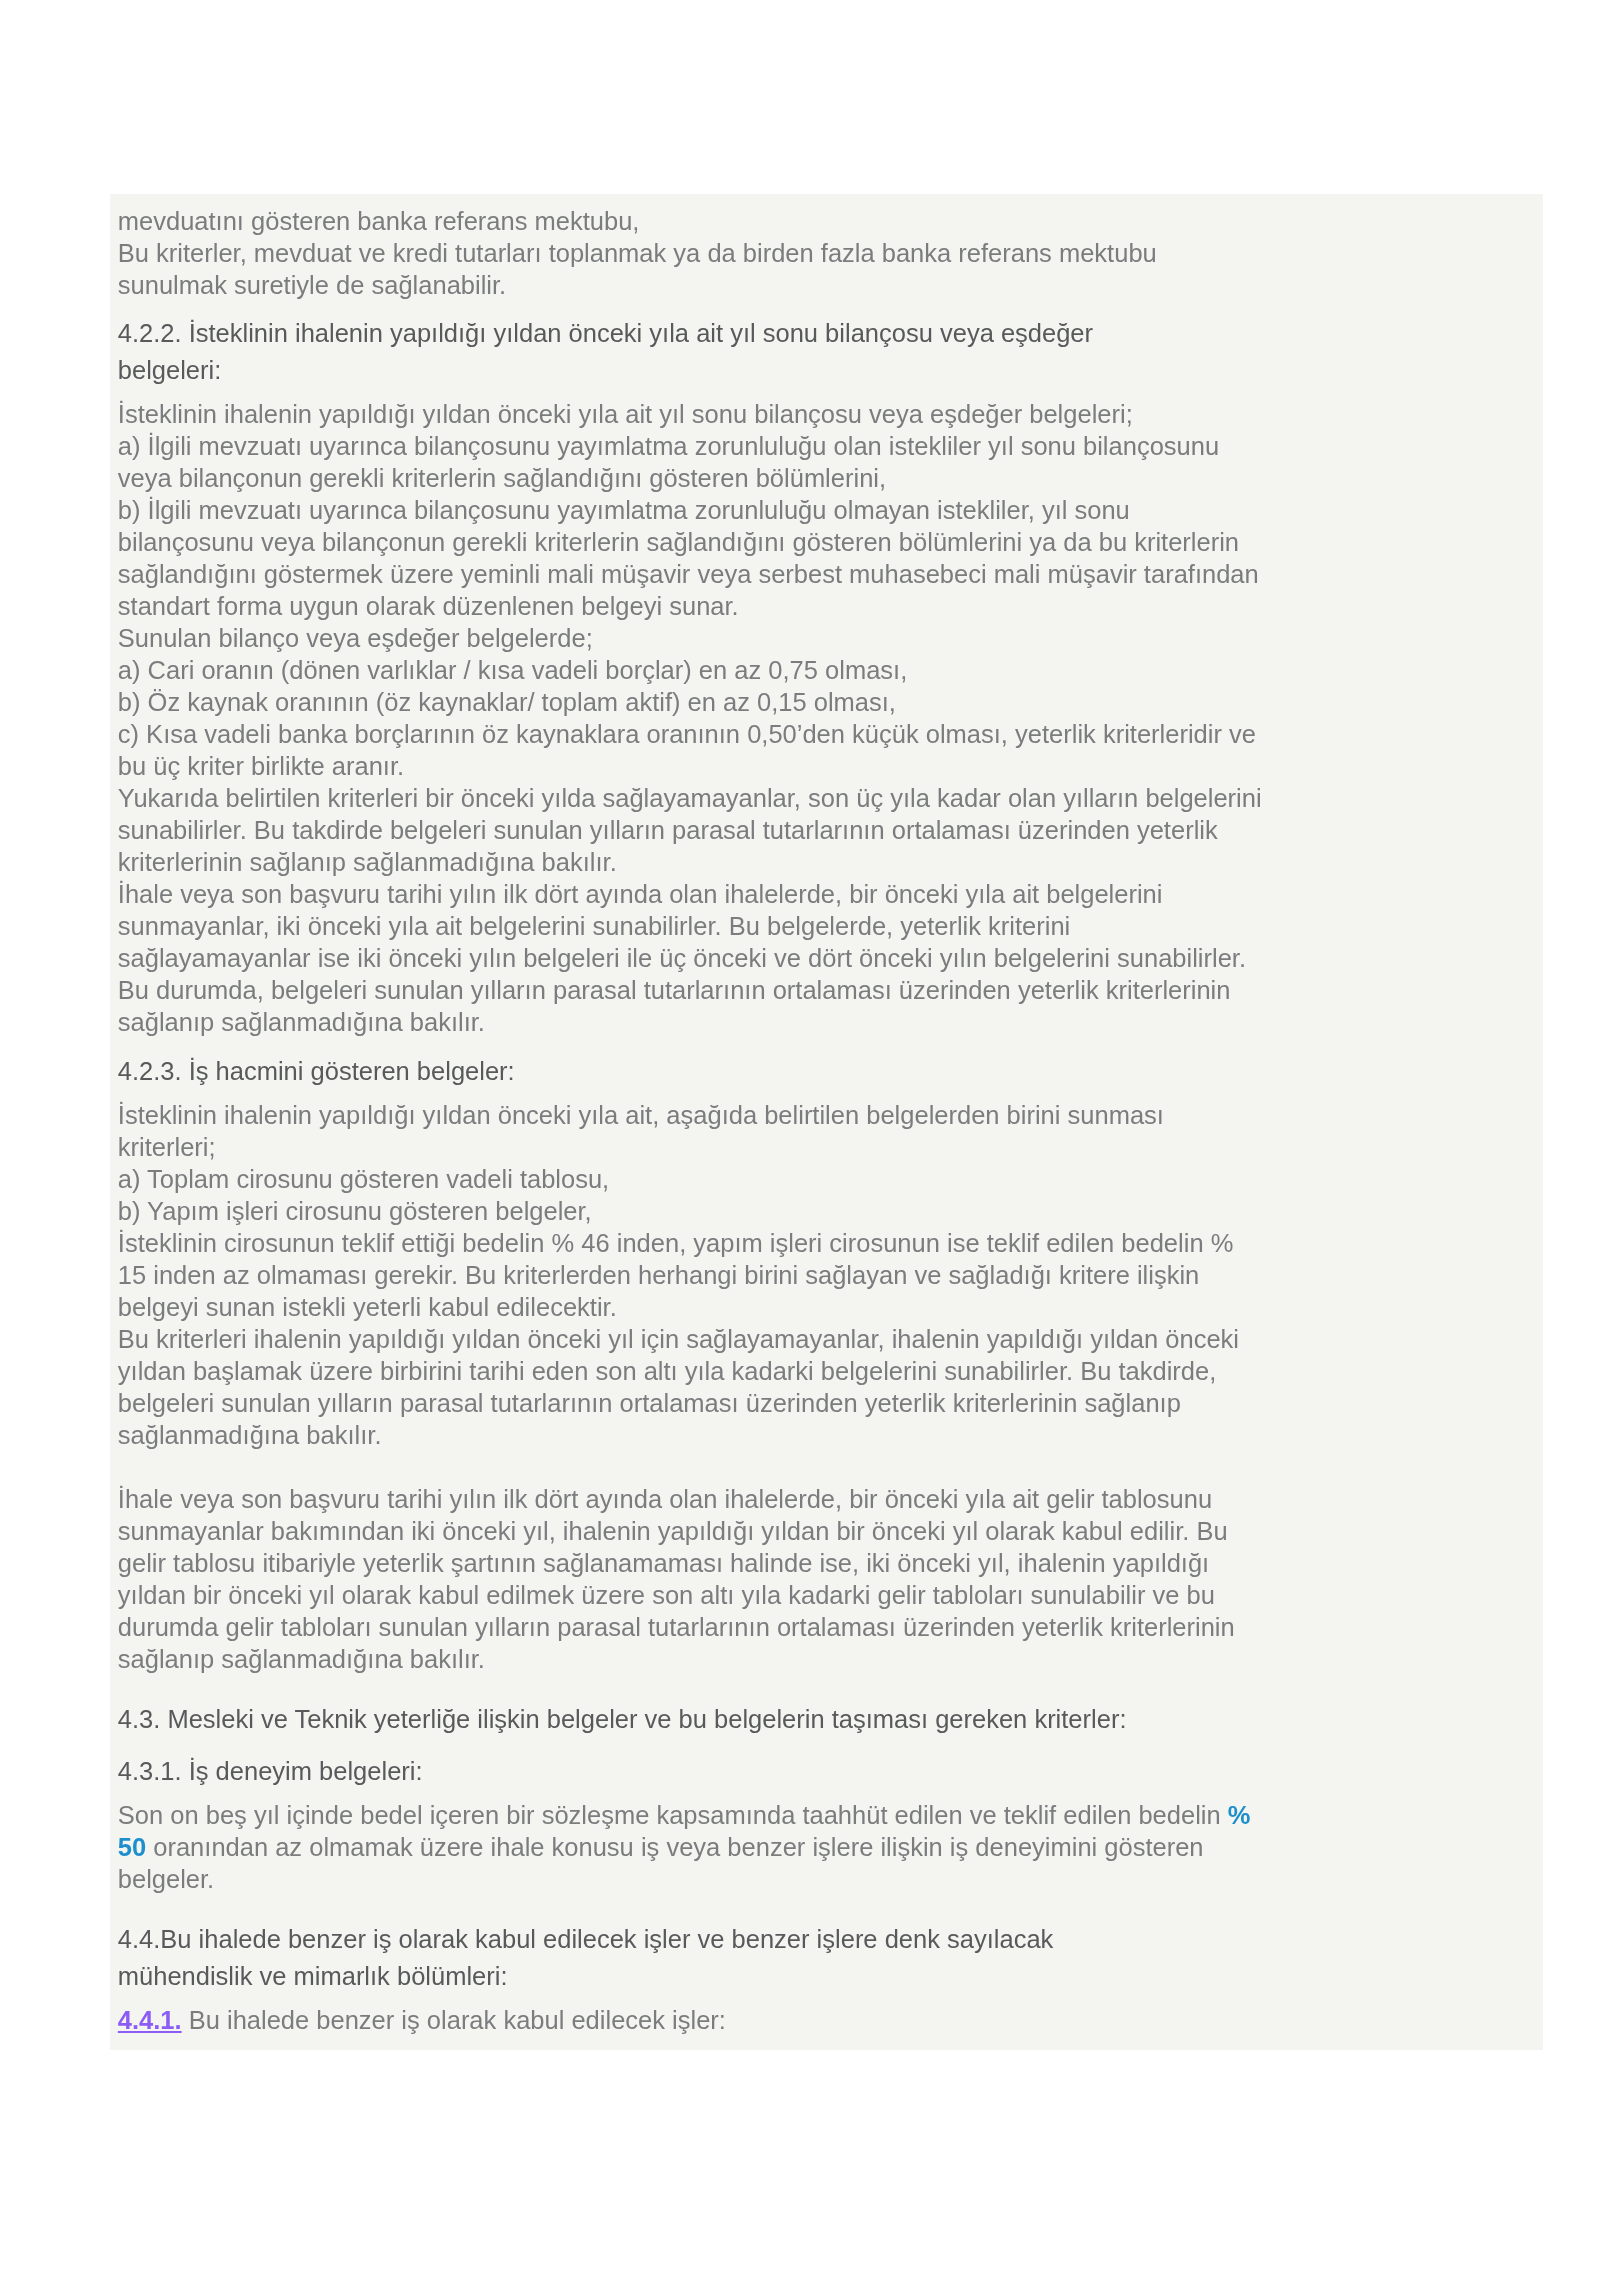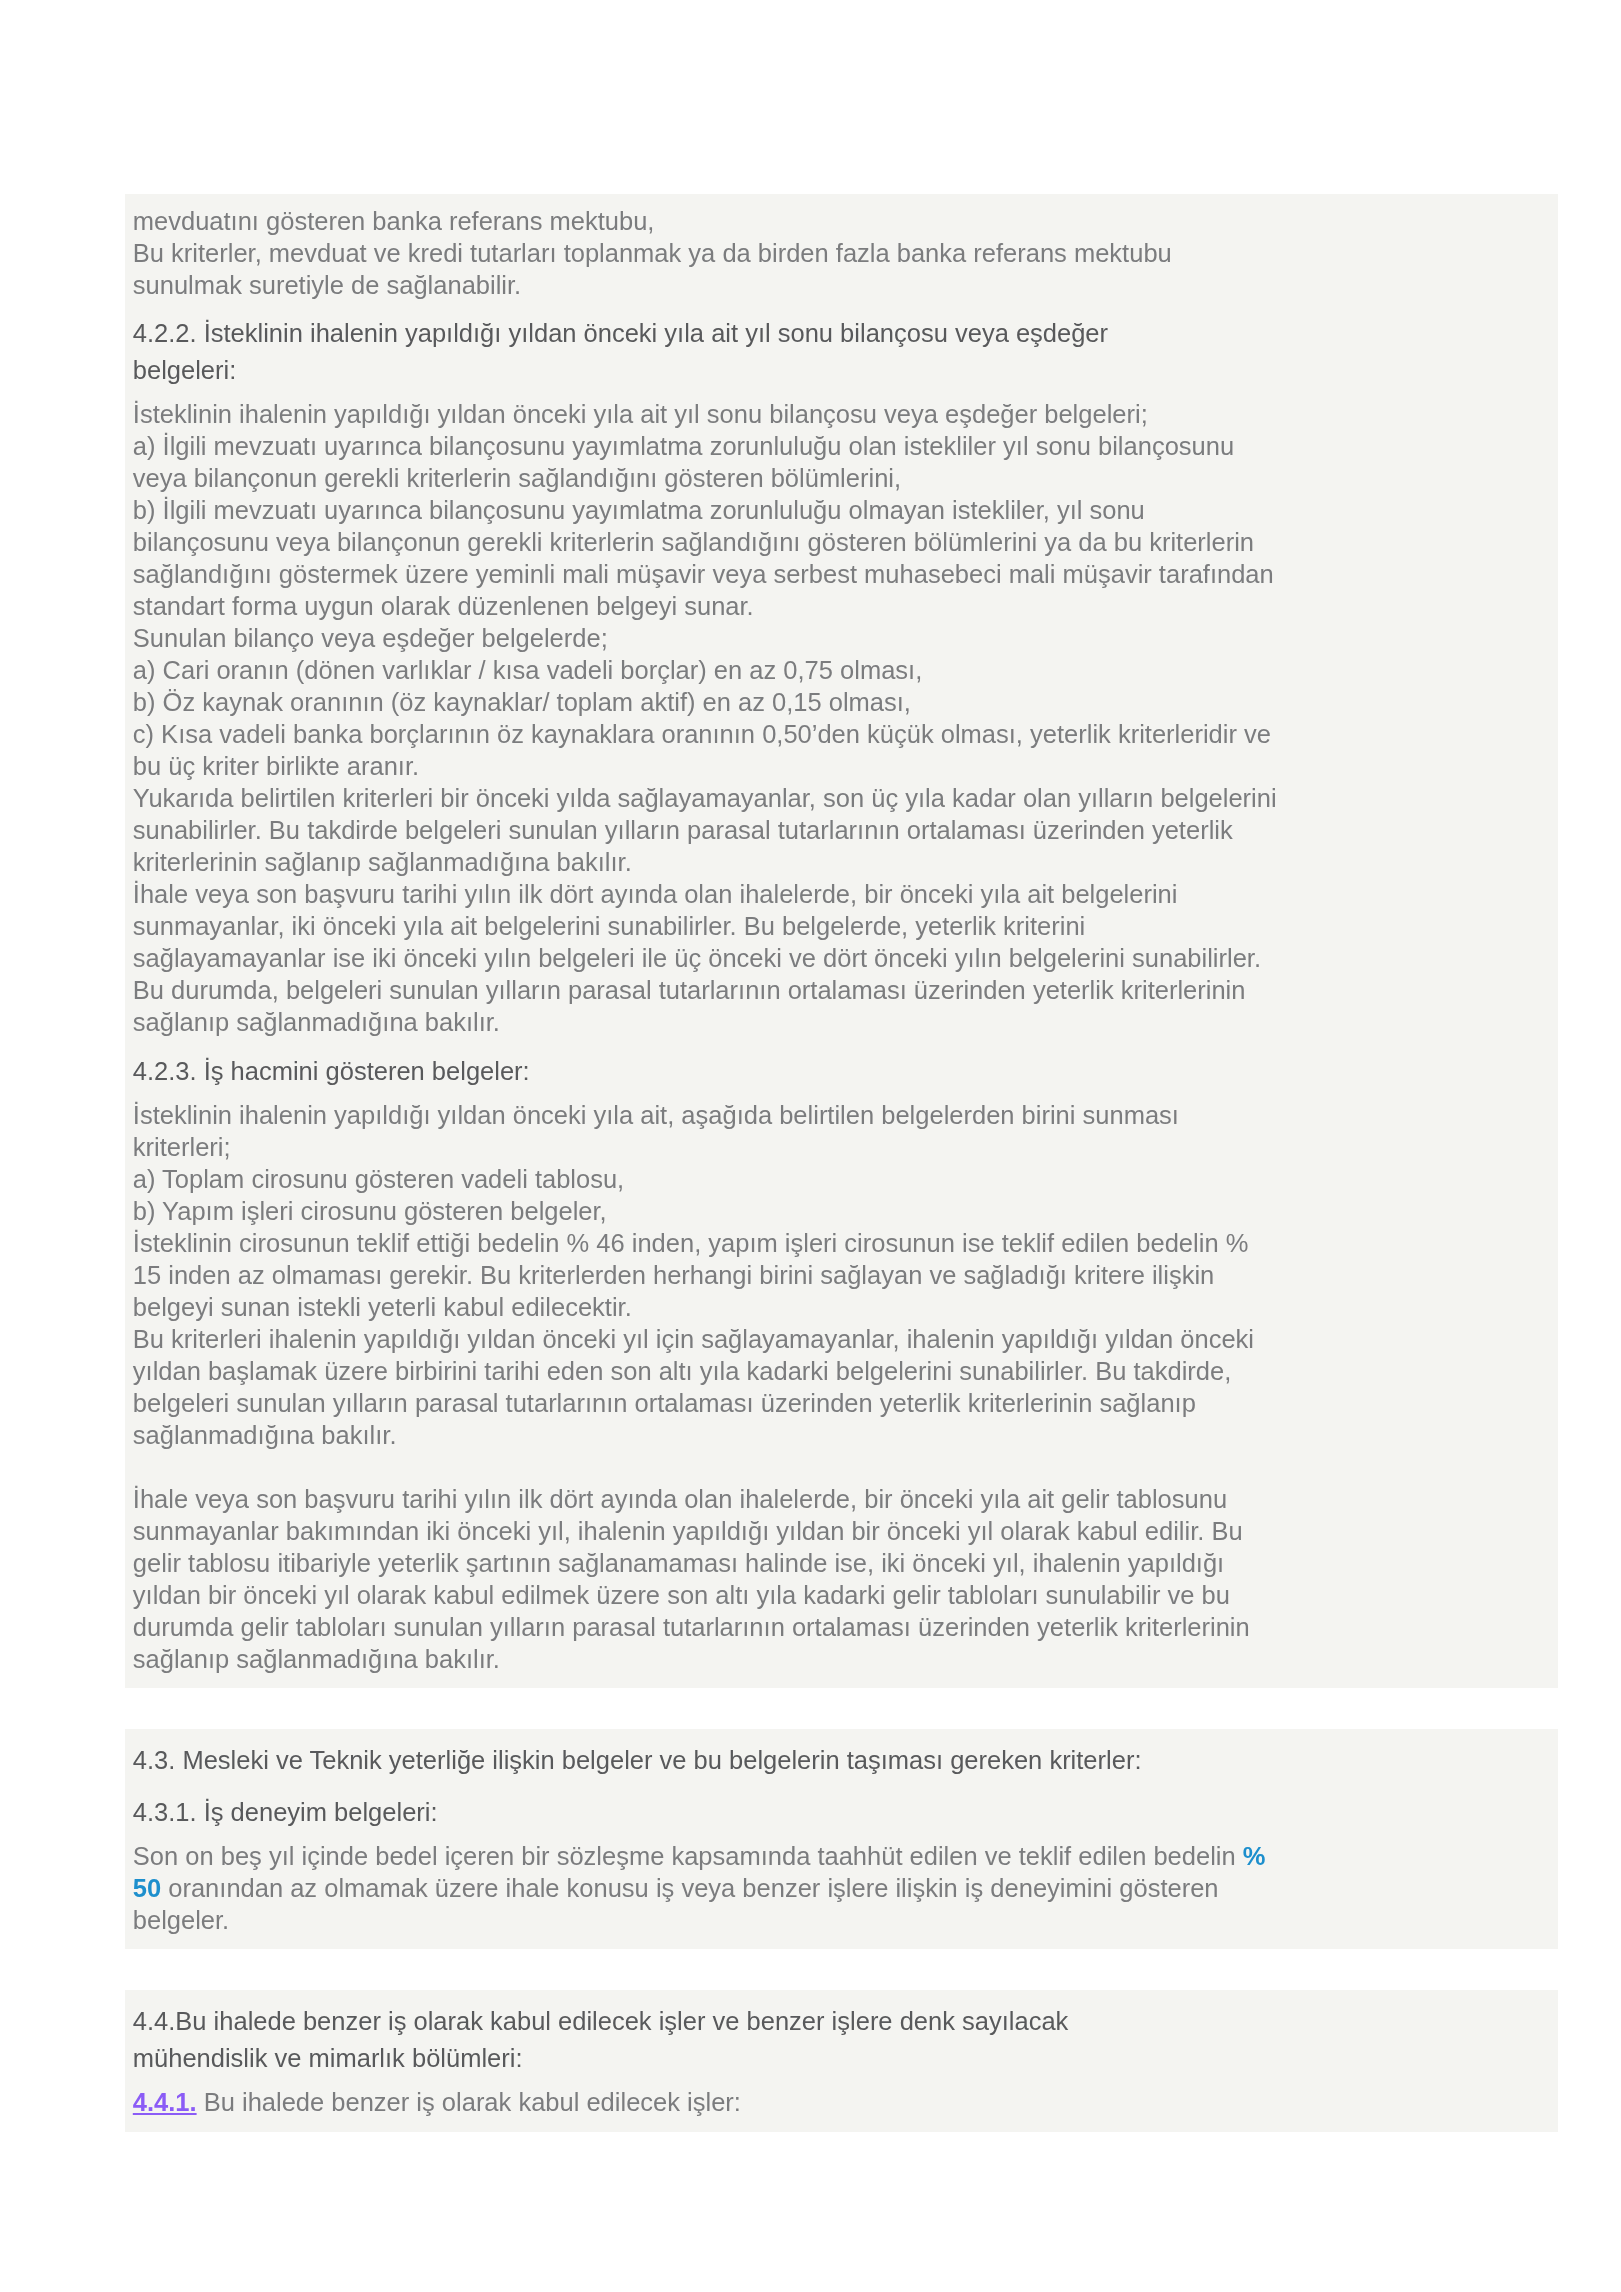--- a/index.html
+++ b/index.html
@@ -9,30 +9,29 @@
   }
   body {
     width: 1621px;
     height: 2293px;
     position: relative;
     font-family: "Liberation Sans", "DejaVu Sans", sans-serif;
     overflow: hidden;
   }
   .doc-root {
     position: absolute;
-    left: 125px;
+    left: 110px;
     top: 194px;
     width: 1433px;
   }
   .content-block {
     background: #f4f4f1;
     padding: 10.8px 7.8px 13.7px 7.8px;
   }
   .content-block + .content-block {
-    margin-top: 41px;
   }
   .paragraph { margin: 0; }
   .heading { margin: 14.7px 0 8.8px 0; }
   .heading:first-child { margin-top: 2px; }
   .line {
     font-size: 25.5px;
     line-height: 32px;
     min-height: 32px;
     color: #7b7c7e;
     white-space: pre;

